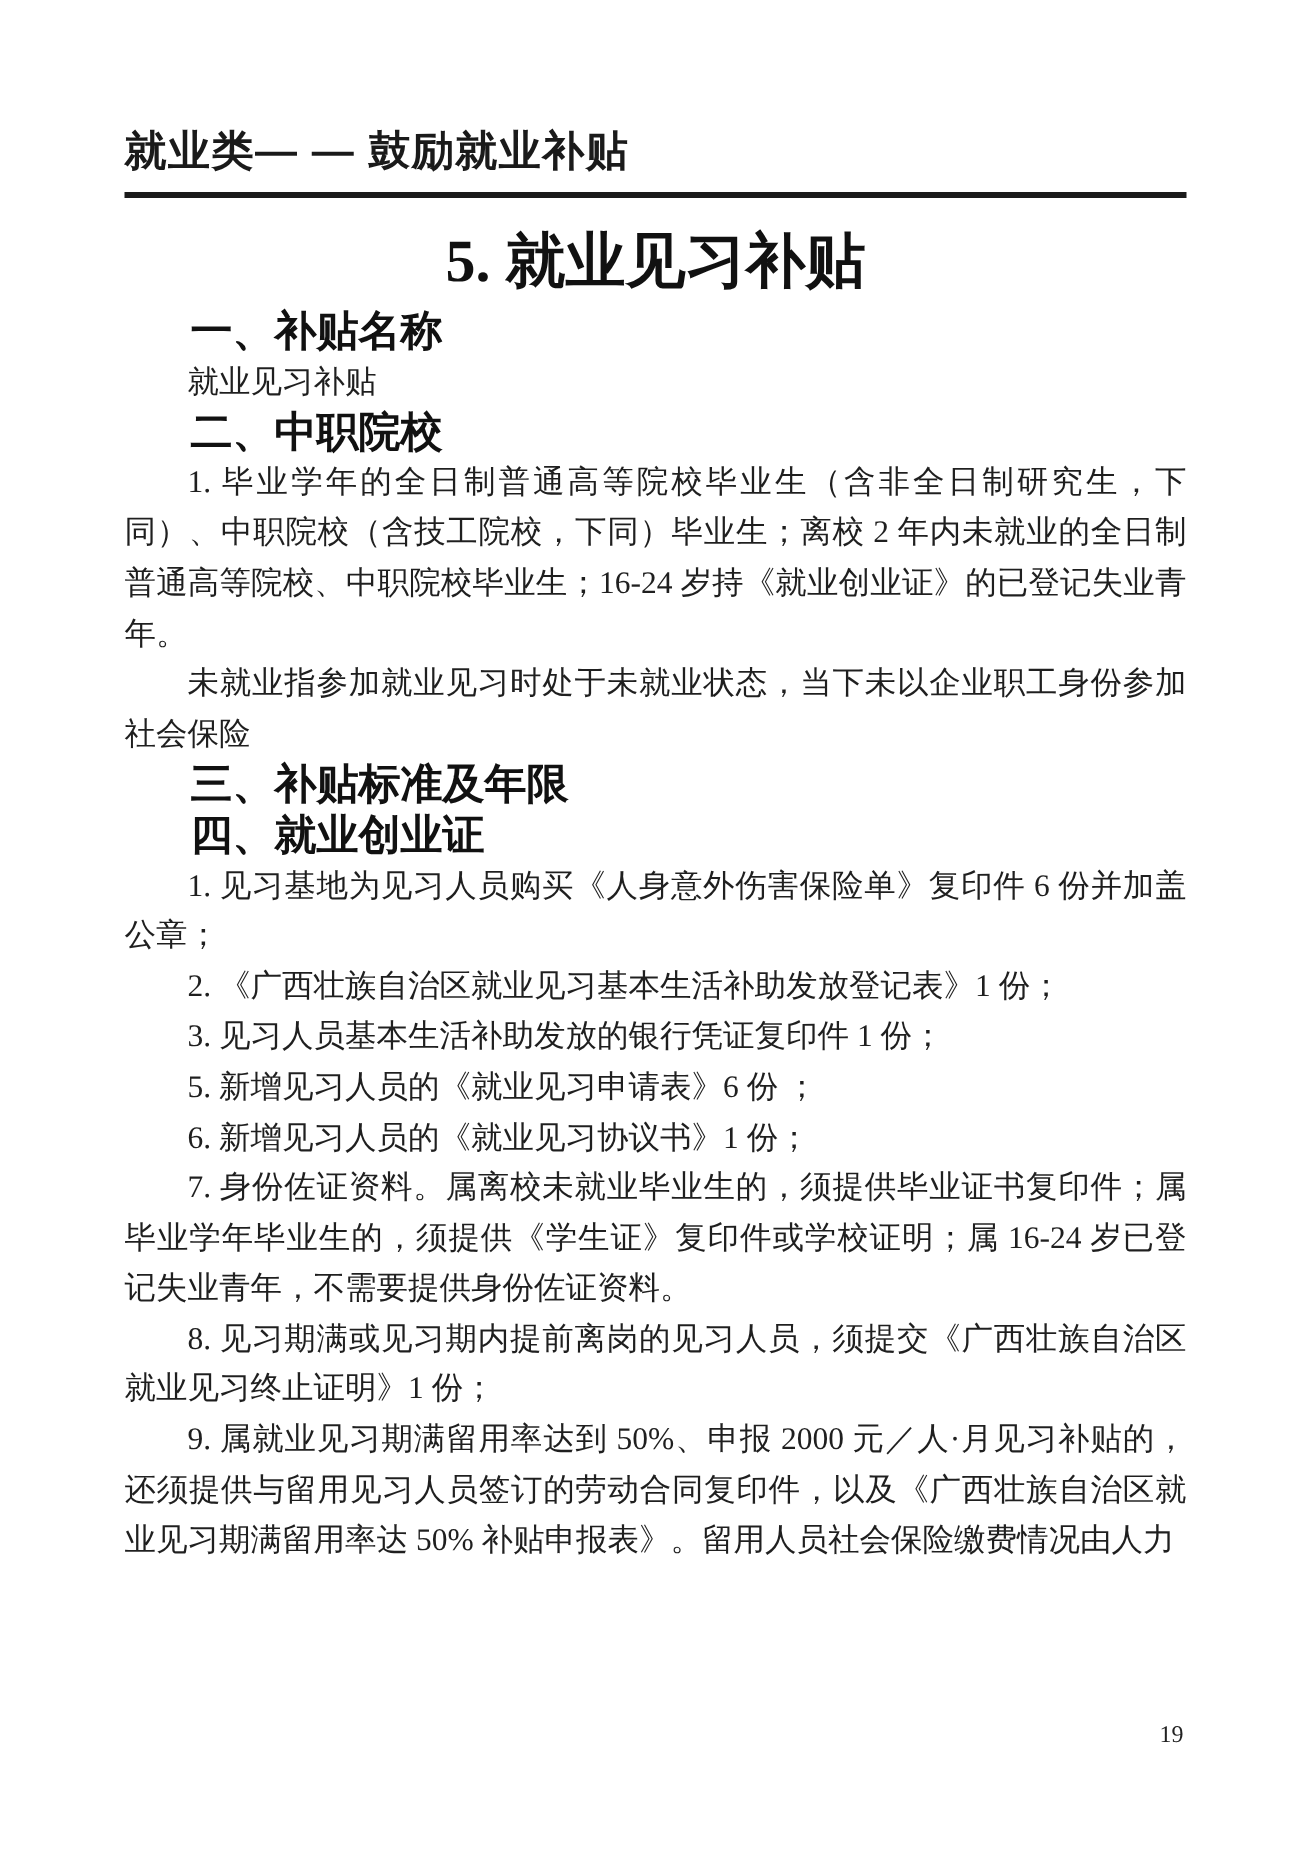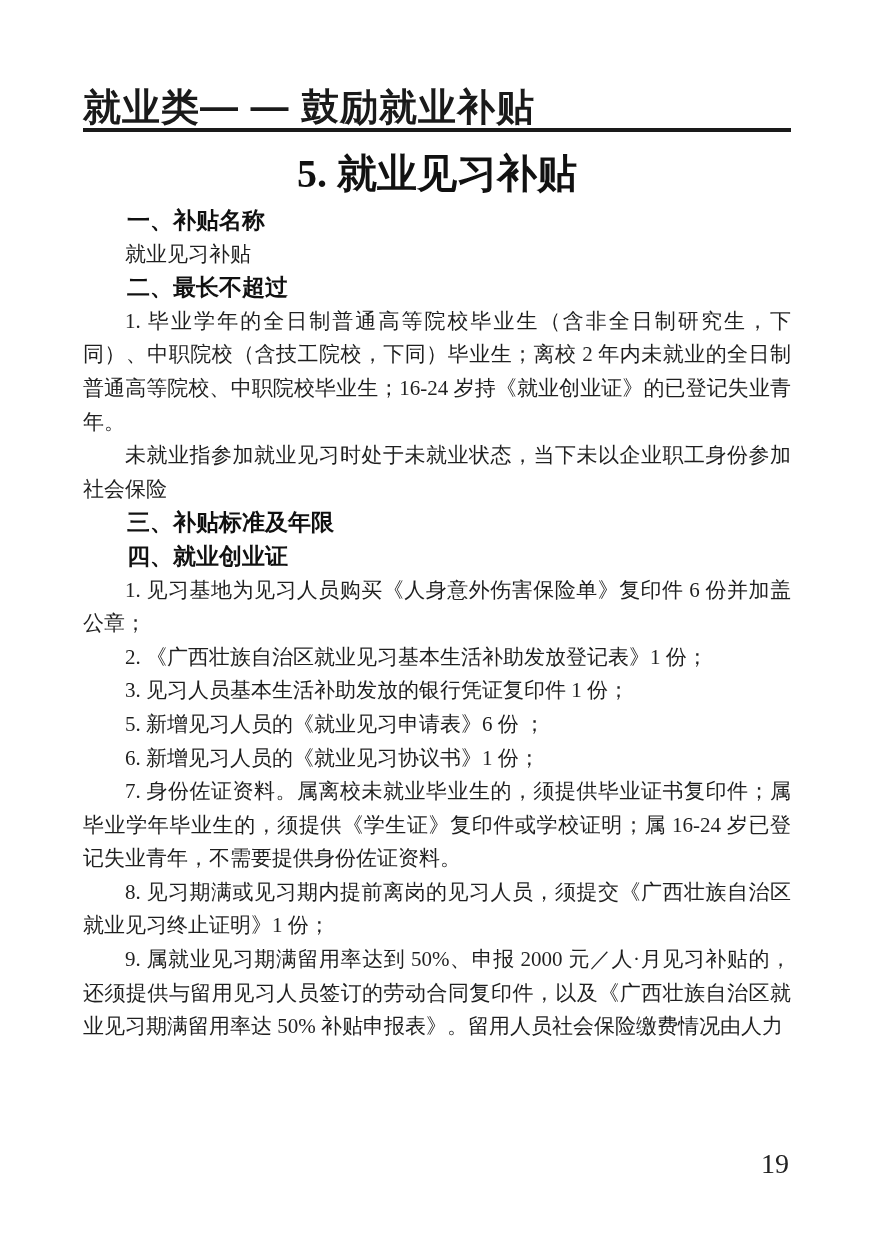--- a/index.html
+++ b/index.html
@@ -13,21 +13,21 @@
     height: 1241px;
     background: #ffffff;
     overflow: hidden;
   }
   .header-title {
     position: absolute;
     left: 83px;
     top: 82px;
     font-family: "Liberation Sans", "DejaVu Sans", sans-serif;
     font-weight: 700;
-    font-size: 38px;
+    font-size: 28px;
     letter-spacing: 1px;
     color: #1a1a1a;
     white-space: nowrap;
   }
   .header-rule {
     position: absolute;
     left: 83px;
     top: 128px;
     width: 708px;
     height: 4px;
@@ -54,36 +54,36 @@
     font-family: "Liberation Serif", "DejaVu Serif", serif;
     font-size: 21px;
     line-height: 33.6px;
     color: #1f1f1f;
     text-align: justify;
   }
   .sec-heading {
     margin: 0;
     font-family: "Liberation Sans", "DejaVu Sans", sans-serif;
     font-weight: 700;
-    font-size: 23px;
+    font-size: 28px;
     line-height: 33.6px;
     text-indent: 44px;
     text-align: left;
     color: #111111;
   }
   .para {
     margin: 0;
     text-indent: 2em;
   }
   .page-number {
     position: absolute;
     top: 1148px;
     right: 86px;
     font-family: "Liberation Serif", "DejaVu Serif", serif;
-    font-size: 28px;
+    font-size: 16px;
     color: #222222;
   }
 </style>
 </head>
 <body>
 
 <div class="page">
 
   <div class="header-title">就业类— — 鼓励就业补贴</div>
 
@@ -92,21 +92,21 @@
   <h1 class="doc-title">5. 就业见习补贴</h1>
 
   <main class="doc-body">
 
     <section>
       <h2 class="sec-heading">一、补贴名称</h2>
       <p class="para">就业见习补贴</p>
     </section>
 
     <section>
-      <h2 class="sec-heading">二、最长不超过</h2>
+      <h2 class="sec-heading">二、中职院校</h2>
       <p class="para">1. 毕业学年的全日制普通高等院校毕业生（含非全日制研究生，下同）、中职院校（含技工院校，下同）毕业生；离校 2 年内未就业的全日制普通高等院校、中职院校毕业生；16-24 岁持《就业创业证》的已登记失业青年。</p>
       <p class="para">未就业指参加就业见习时处于未就业状态，当下未以企业职工身份参加社会保险</p>
     </section>
 
     <section>
       <h2 class="sec-heading">三、补贴标准及年限</h2>
     </section>
 
     <section>
       <h2 class="sec-heading">四、就业创业证</h2>

